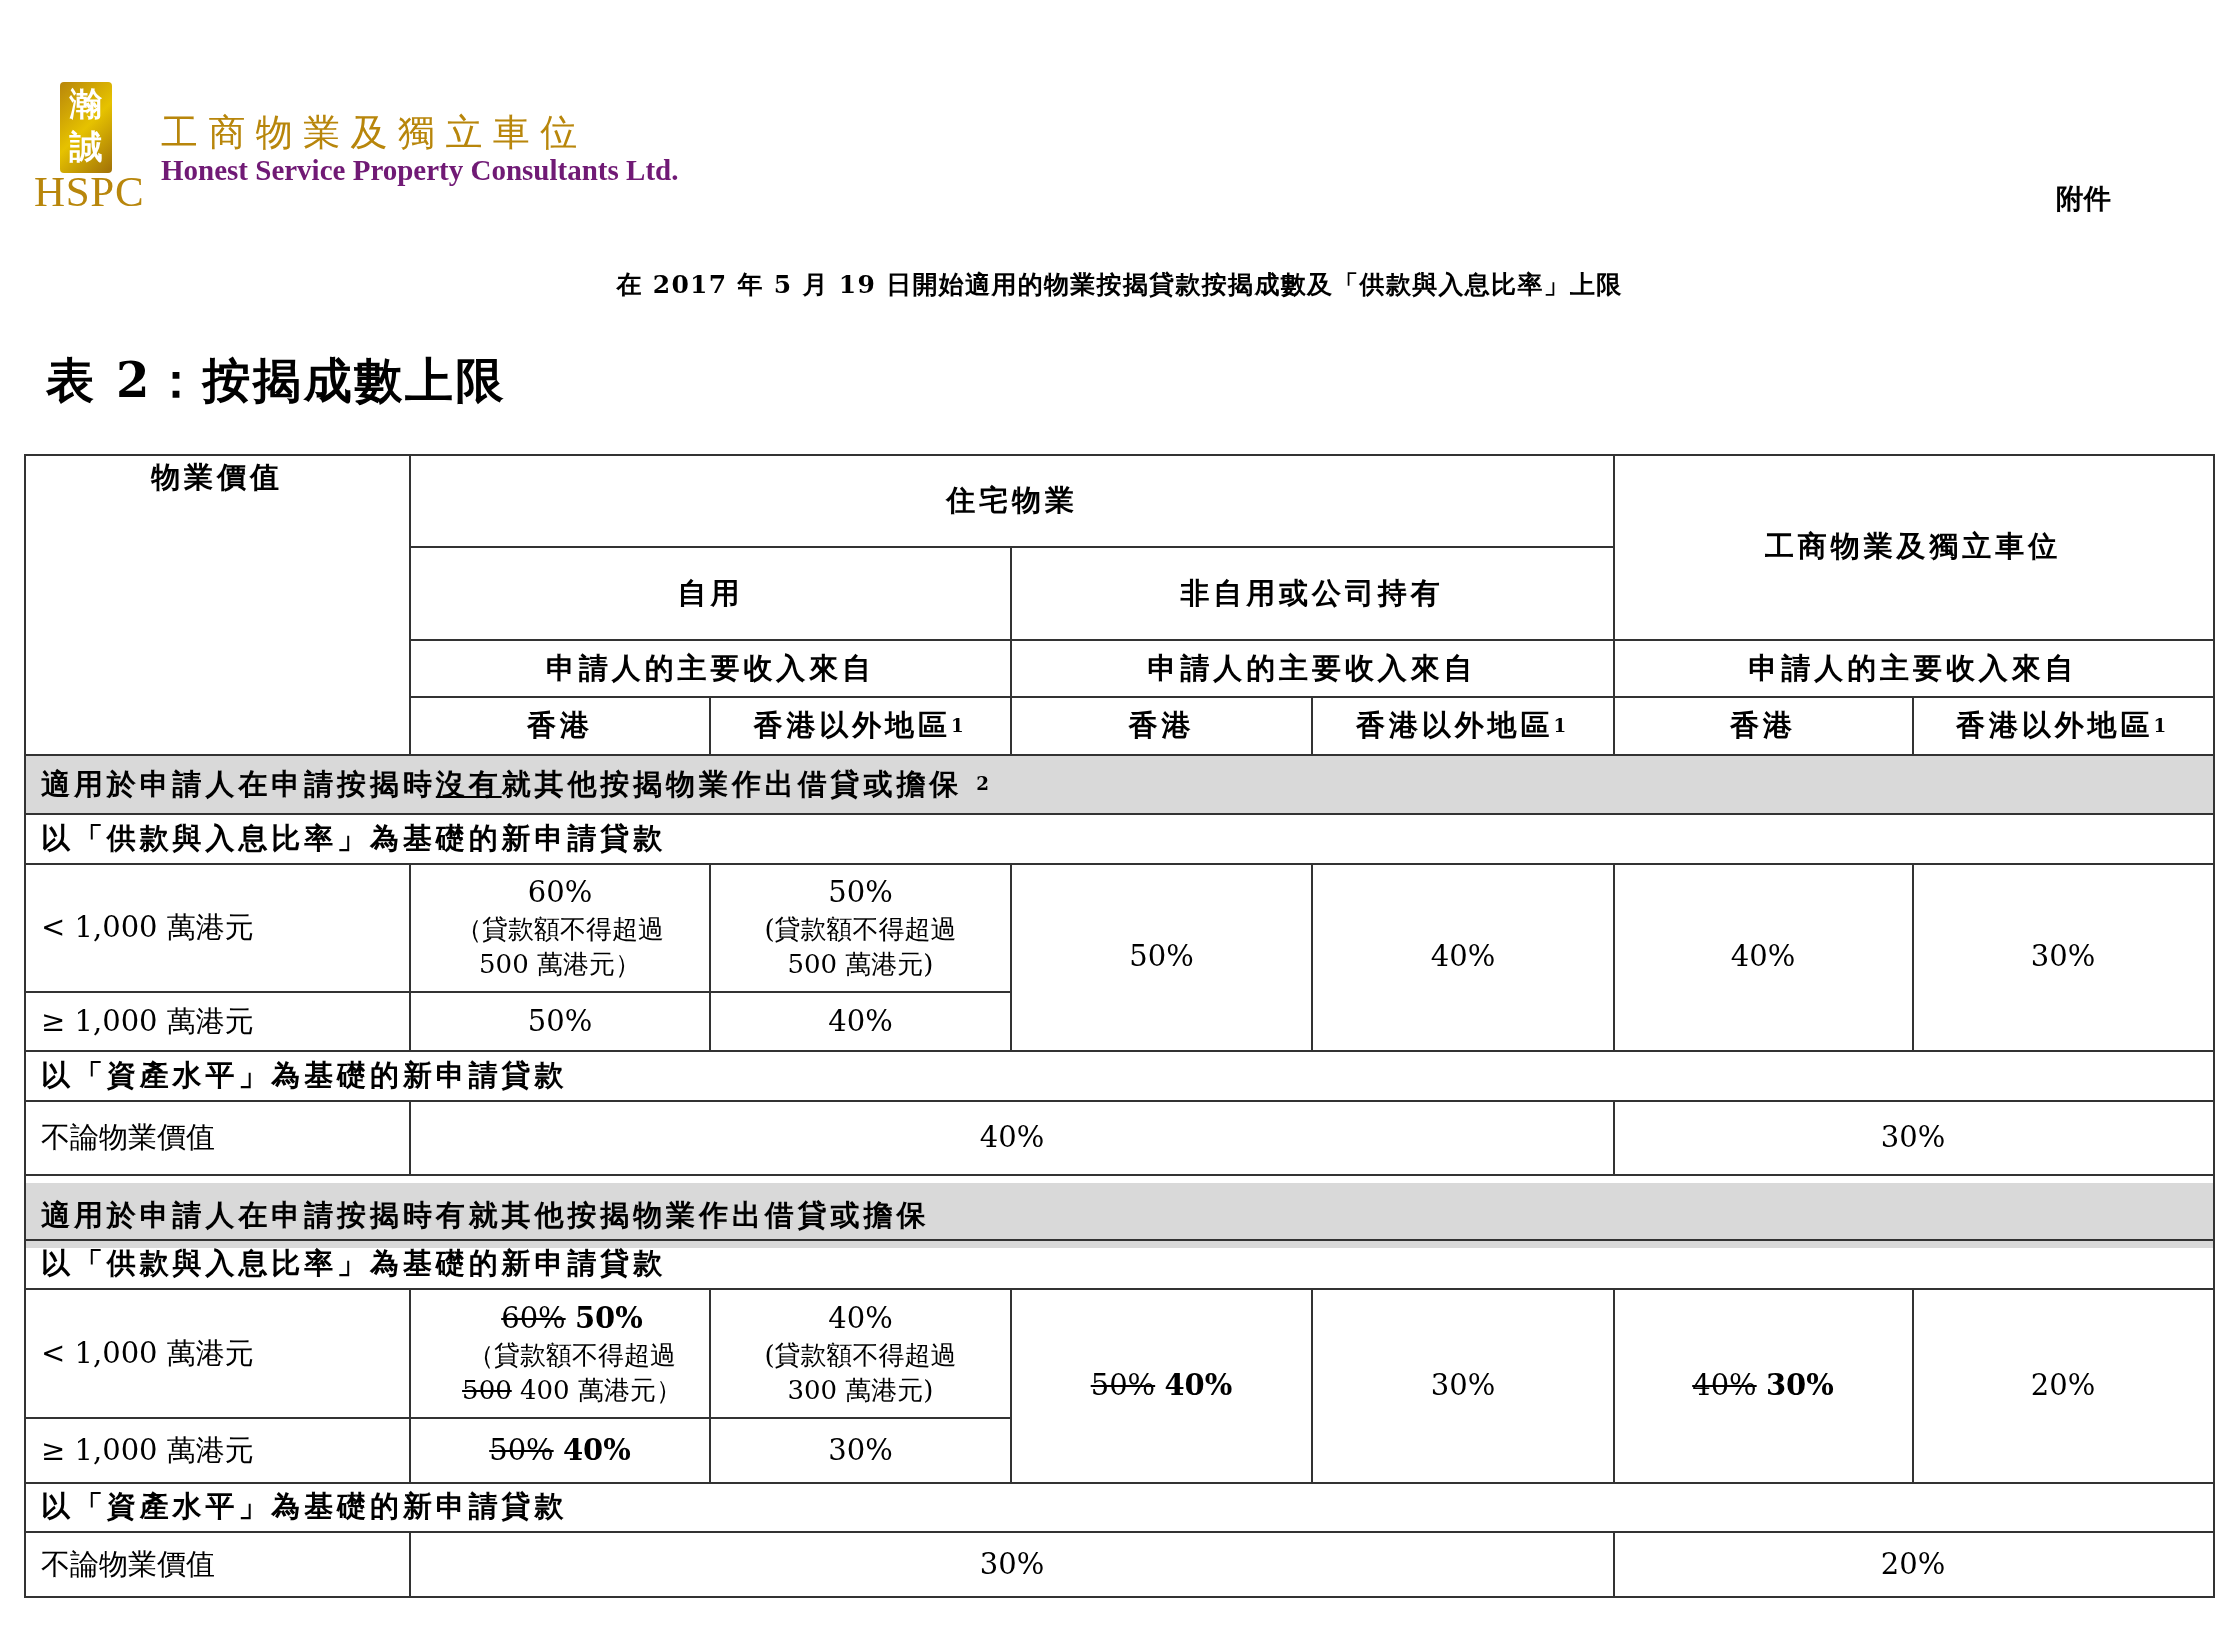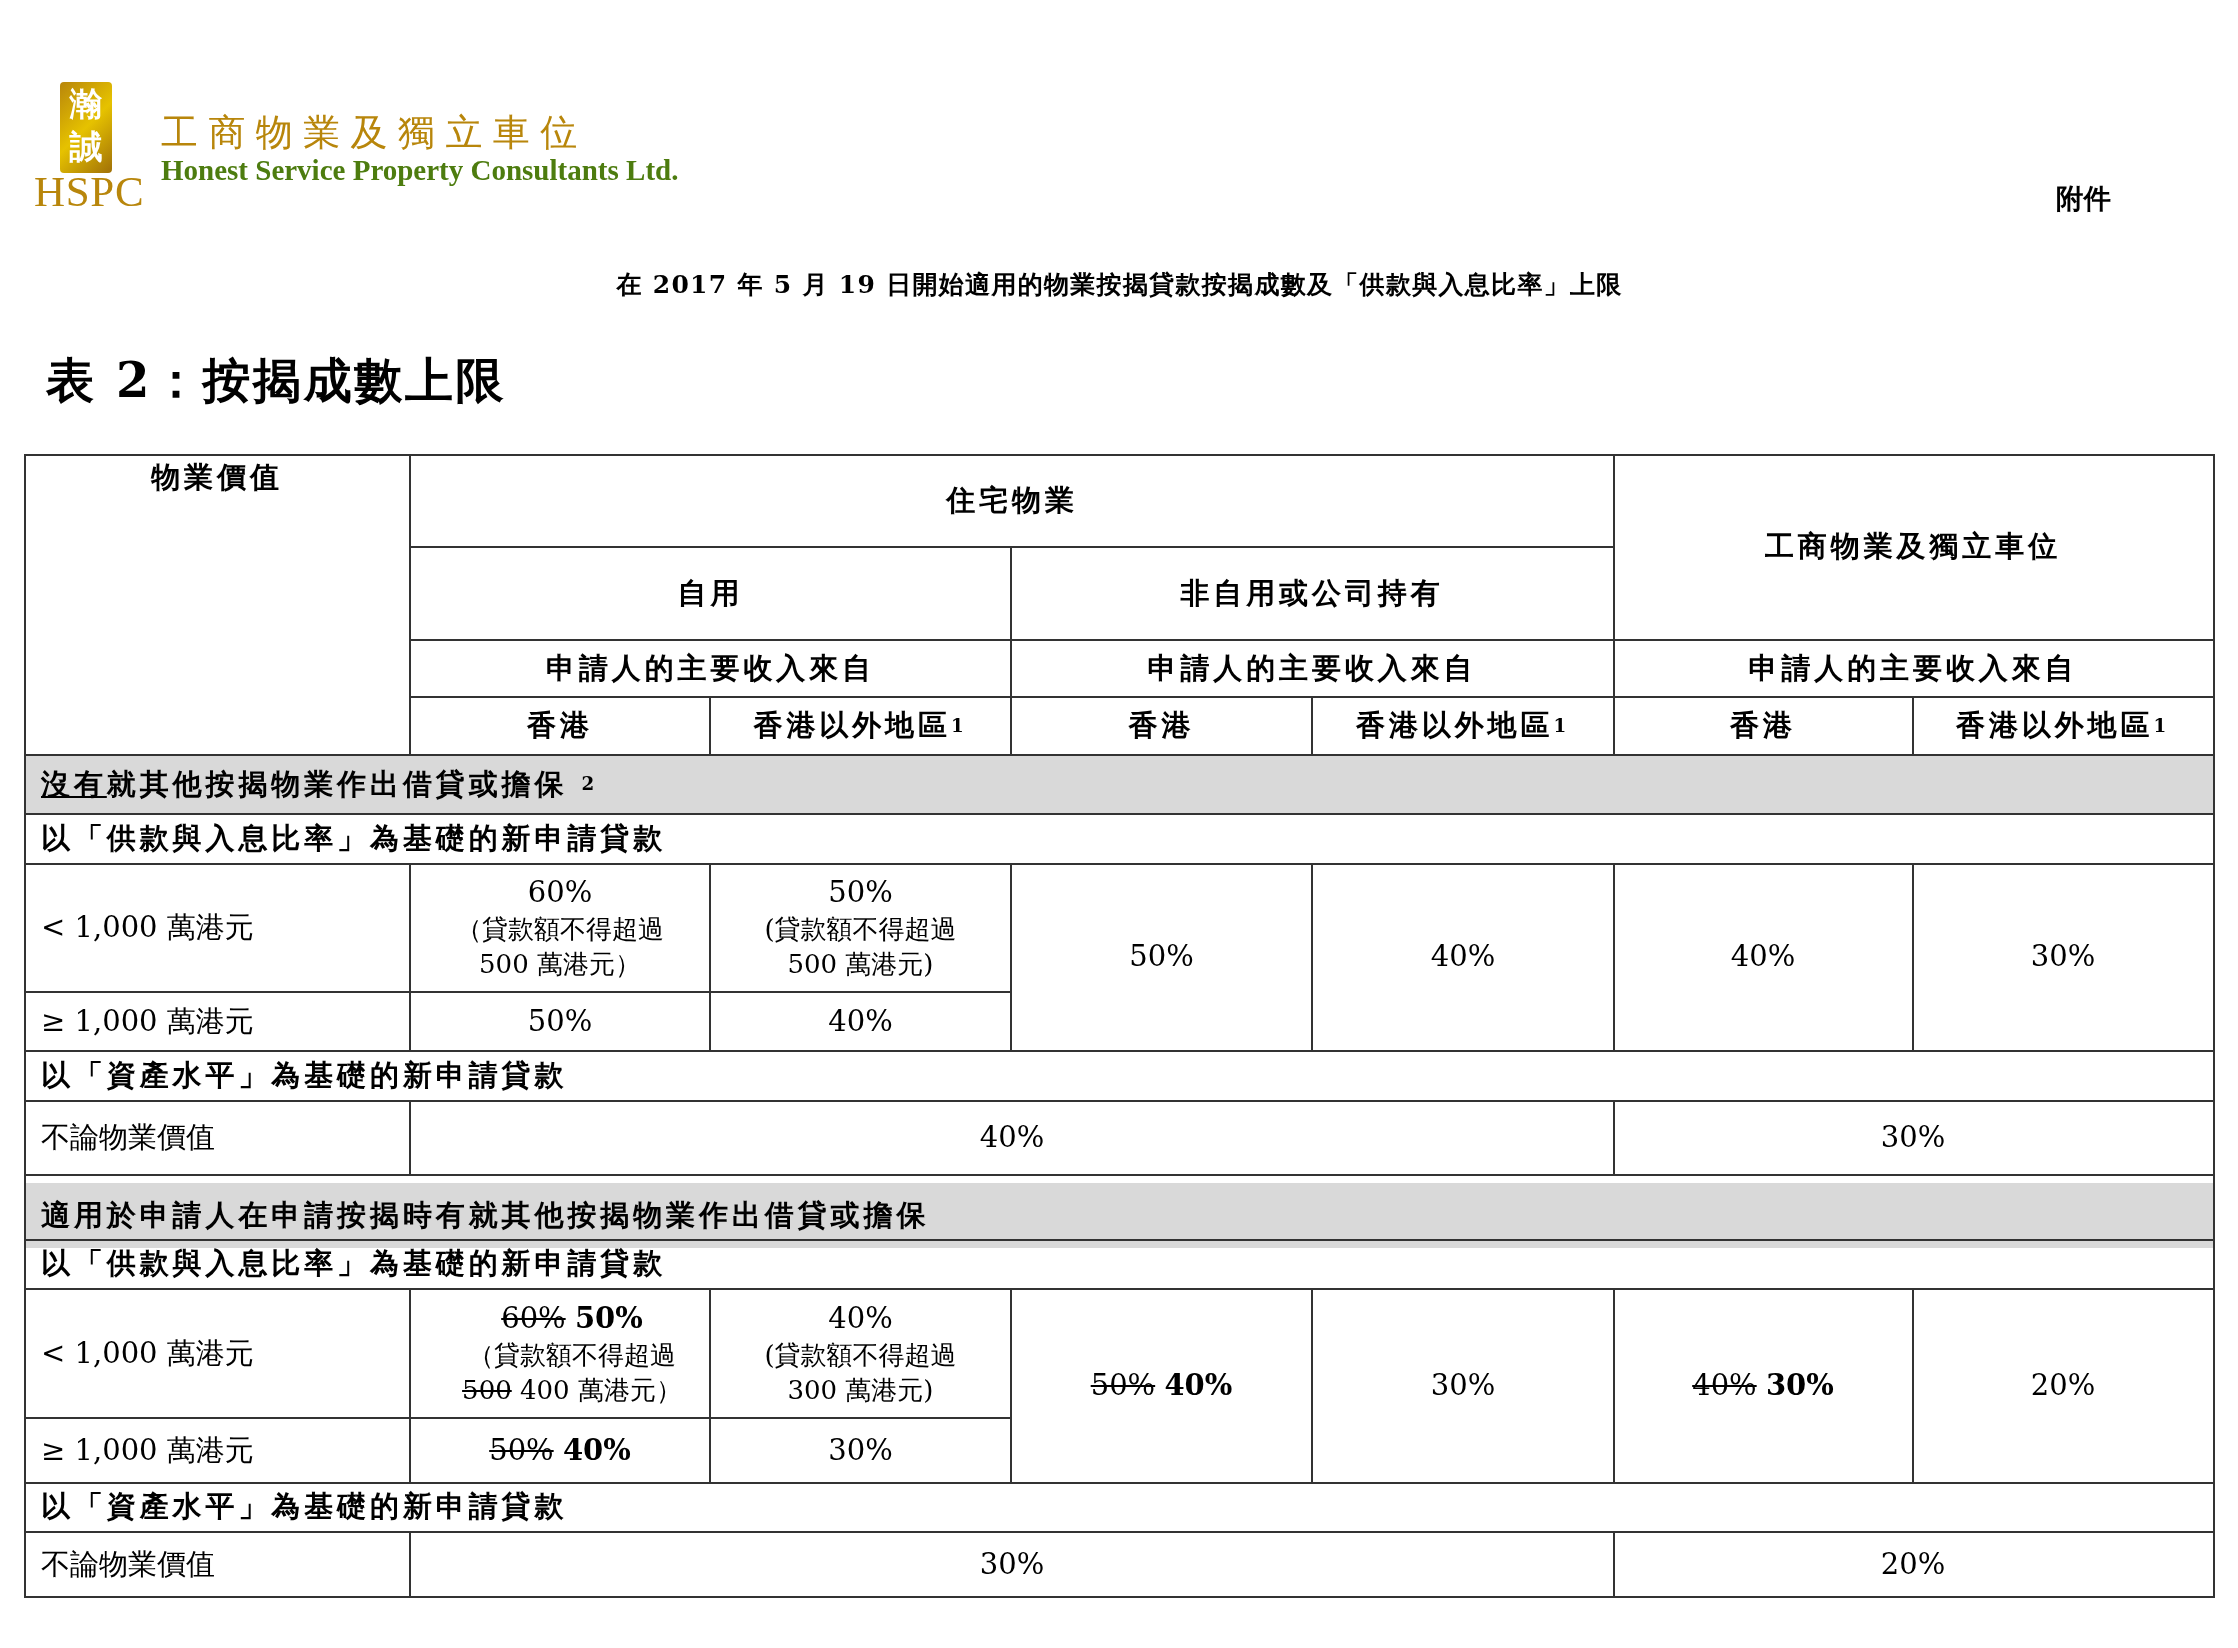--- a/index.html
+++ b/index.html
@@ -1,21 +1,21 @@
 <!DOCTYPE html>
 <html style="font-size:10.4px"><head>
 <meta charset="utf-8">
 <style>
   html,body{margin:0;padding:0;background:#fff;}
   body{width:2239px;height:1648px;position:relative;overflow:hidden;font-family:"DejaVu Serif","Liberation Serif",serif;color:#000;}
   .logo{position:absolute;left:34px;top:82px;}
   .logo-mark{position:absolute;left:26px;top:0;width:52px;height:91px;background:linear-gradient(135deg,#b8860b,#e6c200 50%,#a07008);border-radius:3.9px;color:#fff;font-size:33px;line-height:43px;text-align:center;font-weight:bold;}
   .logo-hspc{position:absolute;left:0;top:85px;font-family:"Liberation Serif",serif;font-size:43px;color:#b8860b;letter-spacing:0.7px;}
   .logo-cn{position:absolute;left:127px;top:26px;font-size:37px;color:#b8860b;letter-spacing:10.4px;white-space:nowrap;}
-  .logo-en{position:absolute;left:127px;top:72px;font-family:"Liberation Serif",serif;font-size:29px;font-weight:bold;color:#4d7c0f;white-space:nowrap;}
+  .logo-en{position:absolute;left:127px;top:72px;font-family:"Liberation Serif",serif;font-size:29px;font-weight:bold;color:#701a75;white-space:nowrap;}
   .attach{position:absolute;left:2056px;top:181px;font-size:27.4px;font-weight:bold;}
   .doc-title{position:absolute;left:0;width:2239px;top:268px;text-align:center;font-size:25px;font-weight:bold;letter-spacing:1.3px;}
   .table-title{position:absolute;left:46px;top:349px;font-size:48px;font-weight:bold;letter-spacing:2.6px;}
   .cell{position:absolute;box-sizing:border-box;display:flex;align-items:center;justify-content:center;text-align:center;font-size:29px;line-height:1.35;}
   .b{font-weight:bold;letter-spacing:3.9px;}
   .left{justify-content:flex-start;padding-left:17px;text-align:left;}
   .gray{background:#d9d9d9;}
   .top{align-items:flex-start;padding-top:3.9px;}
   .hline{position:absolute;background:#333;height:2px;}
   .vline{position:absolute;background:#333;width:2px;}
@@ -60,21 +60,21 @@
       <span>香港以外地區</span>
       <sup>1</sup>
     </div>
   <div class="cell b" style="left:1613px;top:697px;width:300px;height:58px;">香港</div>
   <div class="cell b" style="left:1913px;top:697px;width:300px;height:58px;">
       <span>香港以外地區</span>
       <sup>1</sup>
     </div>
 
   <div class="cell b left gray" style="left:24px;top:755px;width:2189px;height:59px;">
-    <span class="u">沒有</span><span>就其他按揭物業作出借貸或擔保</span>&nbsp;<sup>2</sup>
+    <span>適用於申請人在申請按揭時</span><span class="u">沒有</span><span>就其他按揭物業作出借貸或擔保</span>&nbsp;<sup>2</sup>
   </div>
   <div class="cell b left" style="left:24px;top:814px;width:2189px;height:50px;">以「供款與入息比率」為基礎的新申請貸款</div>
 
   <div class="cell left" style="left:24px;top:863px;width:386px;height:129px;">&lt; 1,000 萬港元</div>
   <div class="cell col" style="left:410px;top:863px;width:300px;height:129px;">
     <span>60%</span>
     <span class="sm">（貸款額不得超過</span>
     <span class="sm">500 萬港元）</span>
   </div>
   <div class="cell col" style="left:710px;top:863px;width:301px;height:129px;">

